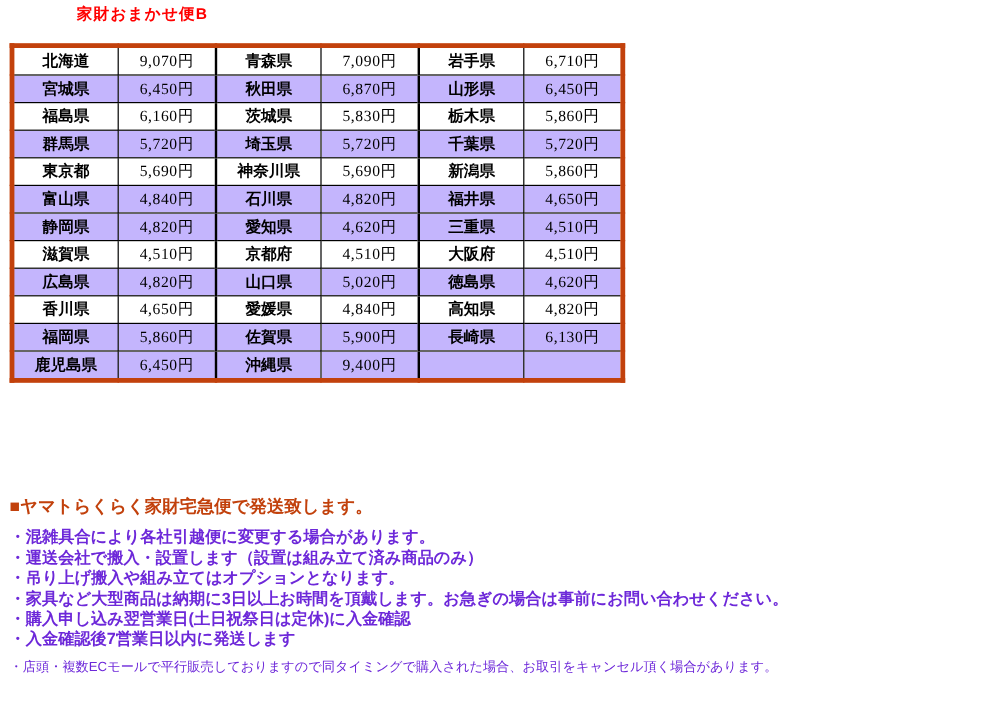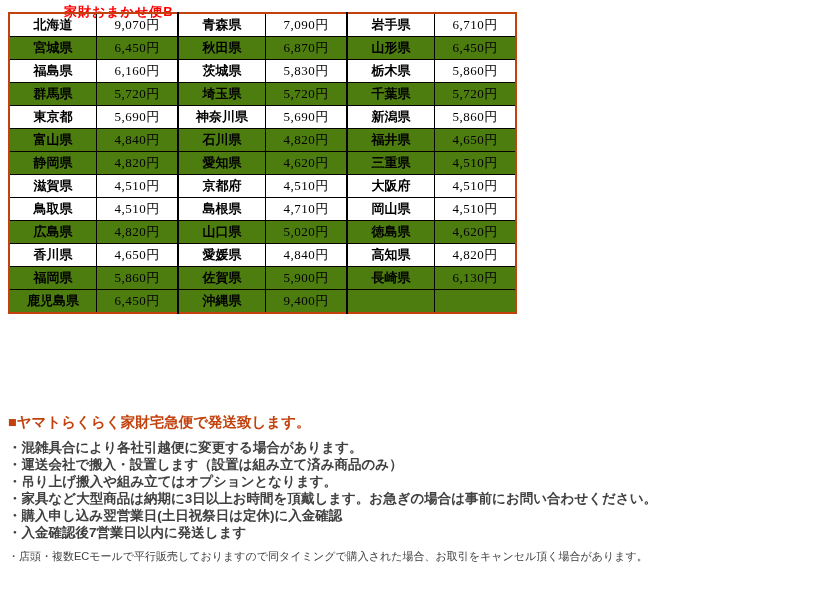--- a/index.html
+++ b/index.html
@@ -20,23 +20,23 @@
     left: 64px;
     top: 3px;
     font-size: 13px;
     font-weight: bold;
     color: #ff0000;
     letter-spacing: 1px;
   }
   table.fee-table {
     position: absolute;
     left: 8px;
-    top: 12px;
+    top: 36px;
     border-collapse: collapse;
-    border: 2px solid #c2410c;
+    border: 4px solid #c2410c;
     table-layout: fixed;
   }
   table.fee-table td {
     border: 1px solid #000000;
     height: 22px;
     padding: 0;
     text-align: center;
     vertical-align: middle;
     font-size: 13px;
     color: #000000;
@@ -50,37 +50,37 @@
   table.fee-table td.price {
     width: 80px;
     font-weight: normal;
     letter-spacing: 0.5px;
     font-family: Liberation Serif, serif;
   }
   table.fee-table td.pair-sep {
     border-left: 2px solid #000000;
   }
   table.fee-table tr.alt td {
-    background: #4d7c0f;
+    background: #c4b5fd;
   }
   .notes-heading {
     position: absolute;
     left: 8px;
     top: 413px;
     font-size: 14.5px;
     font-weight: bold;
     color: #c2410c;
   }
   .notes-bullets {
     position: absolute;
     left: 8px;
     top: 439px;
     font-size: 13.5px;
     font-weight: bold;
-    color: #404040;
+    color: #6d28d9;
   }
   .notes-bullets .bullet {
     line-height: 17px;
     white-space: nowrap;
   }
   .notes-footnote {
     margin-top: 8px;
     font-size: 11px;
     font-weight: normal;
     line-height: 14px;
@@ -151,28 +151,20 @@
           <td class="price">4,620円</td>
           <td class="pref pair-sep">三重県</td>
           <td class="price">4,510円</td>
         </tr>
       <tr>
           <td class="pref">滋賀県</td>
           <td class="price">4,510円</td>
           <td class="pref pair-sep">京都府</td>
           <td class="price">4,510円</td>
           <td class="pref pair-sep">大阪府</td>
-          <td class="price">4,510円</td>
-        </tr>
-      <tr>
-          <td class="pref">鳥取県</td>
-          <td class="price">4,510円</td>
-          <td class="pref pair-sep">島根県</td>
-          <td class="price">4,710円</td>
-          <td class="pref pair-sep">岡山県</td>
           <td class="price">4,510円</td>
         </tr>
       <tr class="alt">
           <td class="pref">広島県</td>
           <td class="price">4,820円</td>
           <td class="pref pair-sep">山口県</td>
           <td class="price">5,020円</td>
           <td class="pref pair-sep">徳島県</td>
           <td class="price">4,620円</td>
         </tr>

